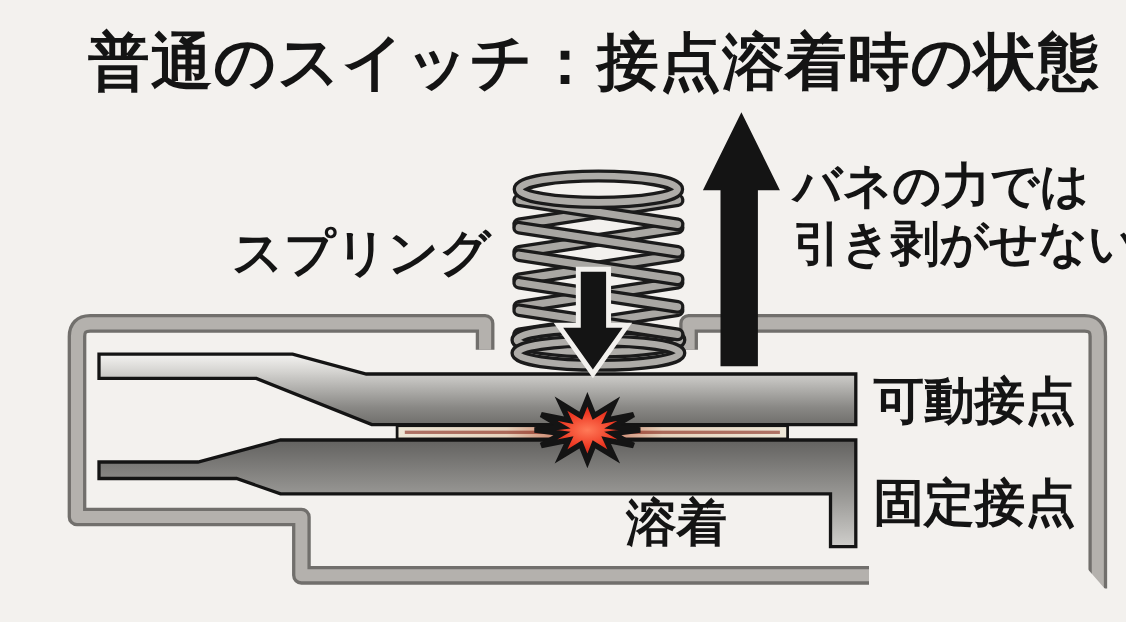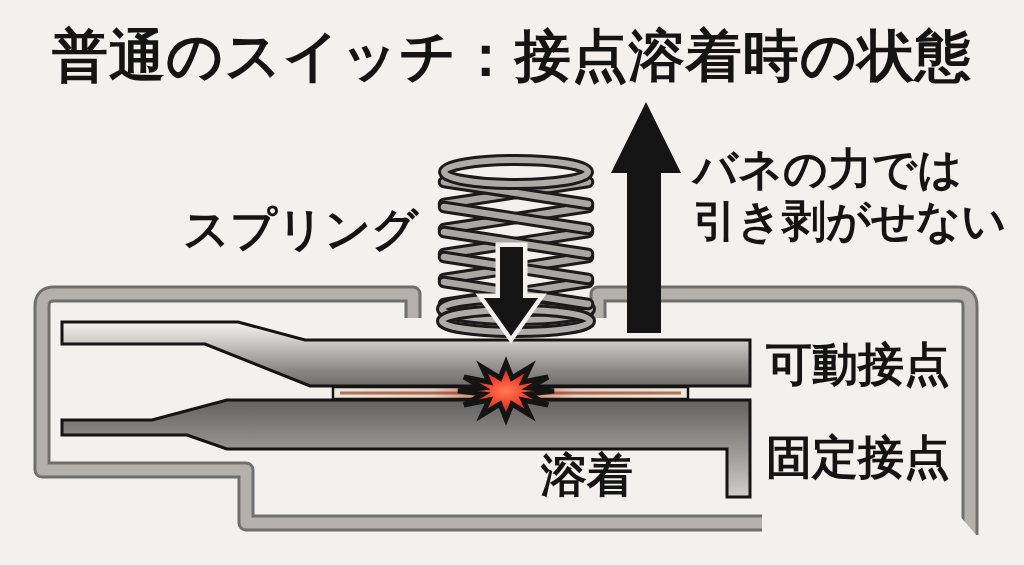--- a/index.html
+++ b/index.html
@@ -1,17 +1,17 @@
 <!DOCTYPE html>
 <html><head>
 <meta charset="utf-8">
 <style>
   html,body{margin:0;padding:0;}
   body{width:1024px;height:565px;overflow:hidden;background:#f3f1ee;}
-  .stage{position:relative;width:900px;height:565px;}
+  .stage{position:relative;width:900px;height:565px;margin-left:28px;}
   svg{display:block;}
   .t{font-family:"Liberation Sans","DejaVu Sans",sans-serif;font-weight:bold;}
   .title{font-size:56px;letter-spacing:1px;}
   .lbl{font-size:46px;}
   .note{font-size:44px;}
   
   .co{fill:none;stroke:#1b1b1b;stroke-width:12.5;stroke-linecap:round;}
   .ci{fill:none;stroke:#a9a7a3;stroke-width:6.5;stroke-linecap:round;}
   .ceo{fill:none;stroke:#1b1b1b;stroke-width:12;}
   .cei{fill:none;stroke:#aeaca8;stroke-width:6;}

